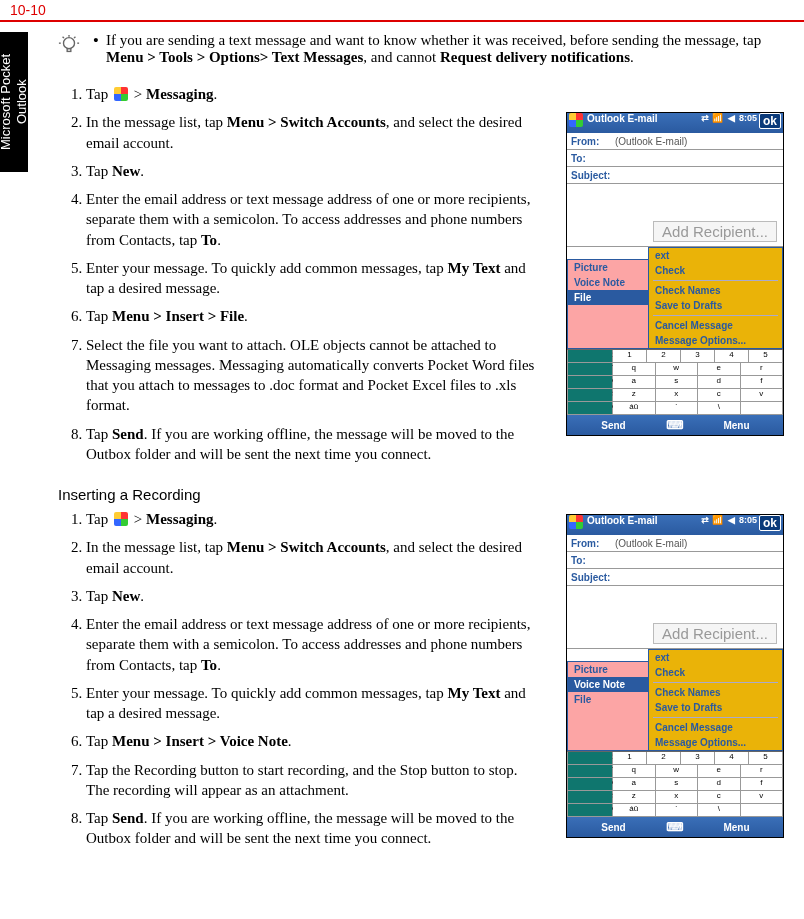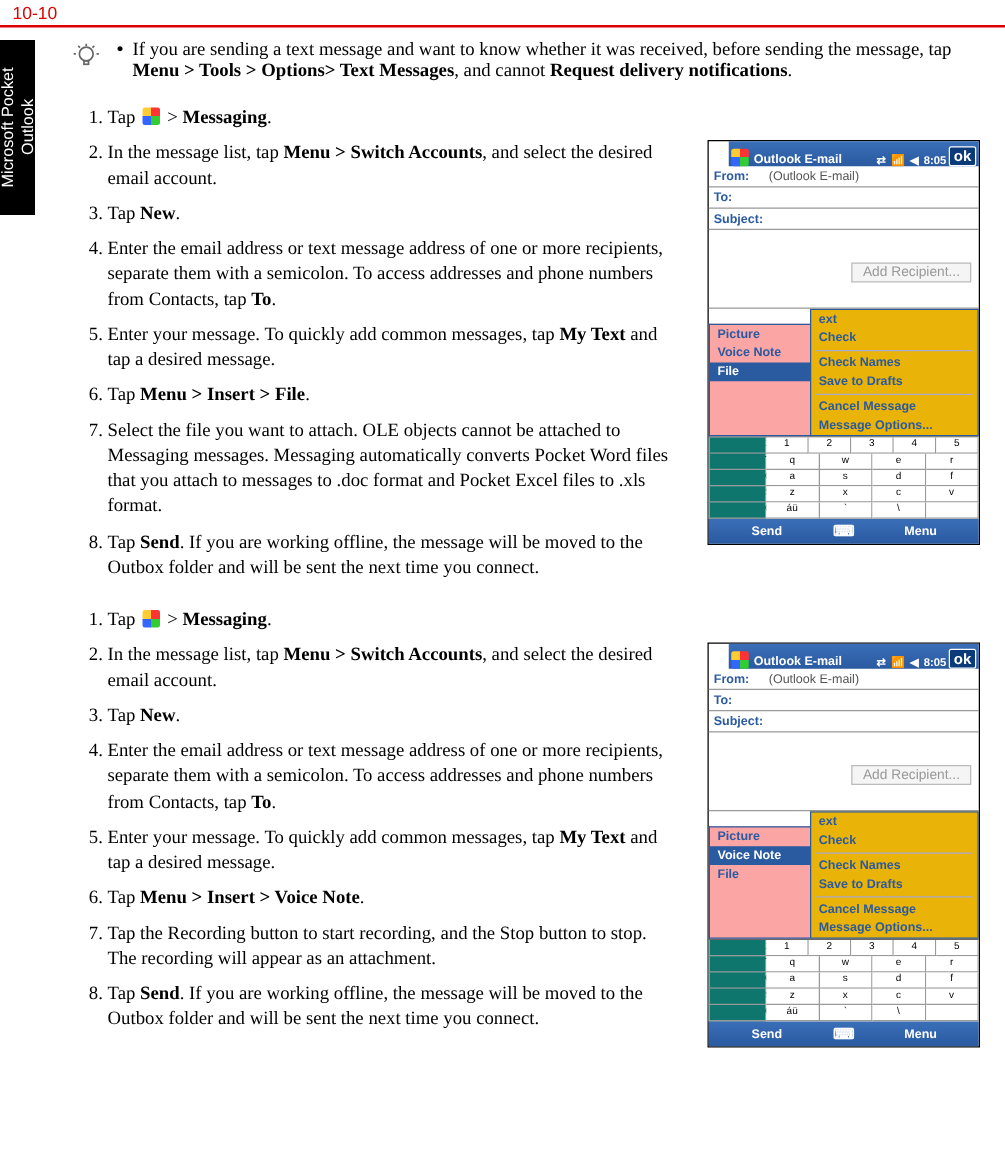--- a/index.html
+++ b/index.html
@@ -93,27 +93,26 @@
   .pda {
     width: 218px;
     border: 1px solid #000;
     font-family: Tahoma, Arial, sans-serif;
     font-size: 10px;
     background: #fff;
     box-sizing: border-box;
   }
   .pda .titlebar {
     display: flex;
-    align-items: flex-end;
+    align-items: flex-start;
     background: linear-gradient(#3a6fb8, #2a5aa0);
     color: #fff;
     height: 20px;
     padding: 0 2px;
     font-weight: bold;
-    margin-left: 16px;
   }
   .pda .titlebar .win-icon {
     width: 14px; height: 14px; margin-right: 4px;
     display: inline-block;
     background: conic-gradient(#f33 0 25%, #3c3 0 50%, #36f 0 75%, #fc3 0);
     border-radius: 2px;
   }
   .pda .titlebar .spacer { flex: 1; }
   .pda .titlebar .ind { margin: 0 2px; font-size: 9px;}
   .pda .titlebar .ok {
@@ -141,26 +140,26 @@
     padding-left: 2px;
   }
   .pda .body-area {
     height: 62px;
     position: relative;
     border-bottom: 1px solid #999;
   }
   .pda .add-recip {
     position: absolute;
     right: 6px;
-    bottom: 20px;
+    bottom: 4px;
     color: #999;
     border: 1px solid #bbb;
     padding: 1px 8px;
     background: #f5f5f5;
-    font-size: 11px;
+    font-size: 15px;
   }
   .pda .menus {
     display: flex;
   }
   .pda .menu-left {
     width: 80px;
     border: 1px solid #2a5aa0;
     border-right: none;
     background: #fca5a5;
     margin-top: 12px;
@@ -371,20 +370,21 @@
           <li>Tap <b>New</b>.</li>
           <li>Enter the email address or text message address of one or more recipients, separate them with a semicolon. To access addresses and phone numbers from Contacts, tap <b>To</b>.</li>
           <li>Enter your message. To quickly add common messages, tap <b>My Text</b> and tap a desired message.</li>
           <li>Tap <b>Menu &gt; Insert &gt; File</b>.</li>
           <li>Select the file you want to attach. OLE objects cannot be attached to Messaging messages. Messaging automatically converts Pocket Word files that you attach to messages to .doc format and Pocket Excel files to .xls format.</li>
           <li>Tap <b>Send</b>. If you are working offline, the message will be moved to the Outbox folder and will be sent the next time you connect.</li>
         </ol>
     </div>
 
     <div class="section-block" style="margin-top:22px;">
+      <div class="section-title">Inserting a Recording</div>
 
       <div class="figure" id="fig2">
           <div class="pda">
             <div class="titlebar">
               <span class="win-icon"></span>
               <span>Outlook E-mail</span>
               <span class="spacer"></span>
               <span class="ind">⇄</span>
               <span class="ind">📶</span>
               <span class="ind">◀</span>

